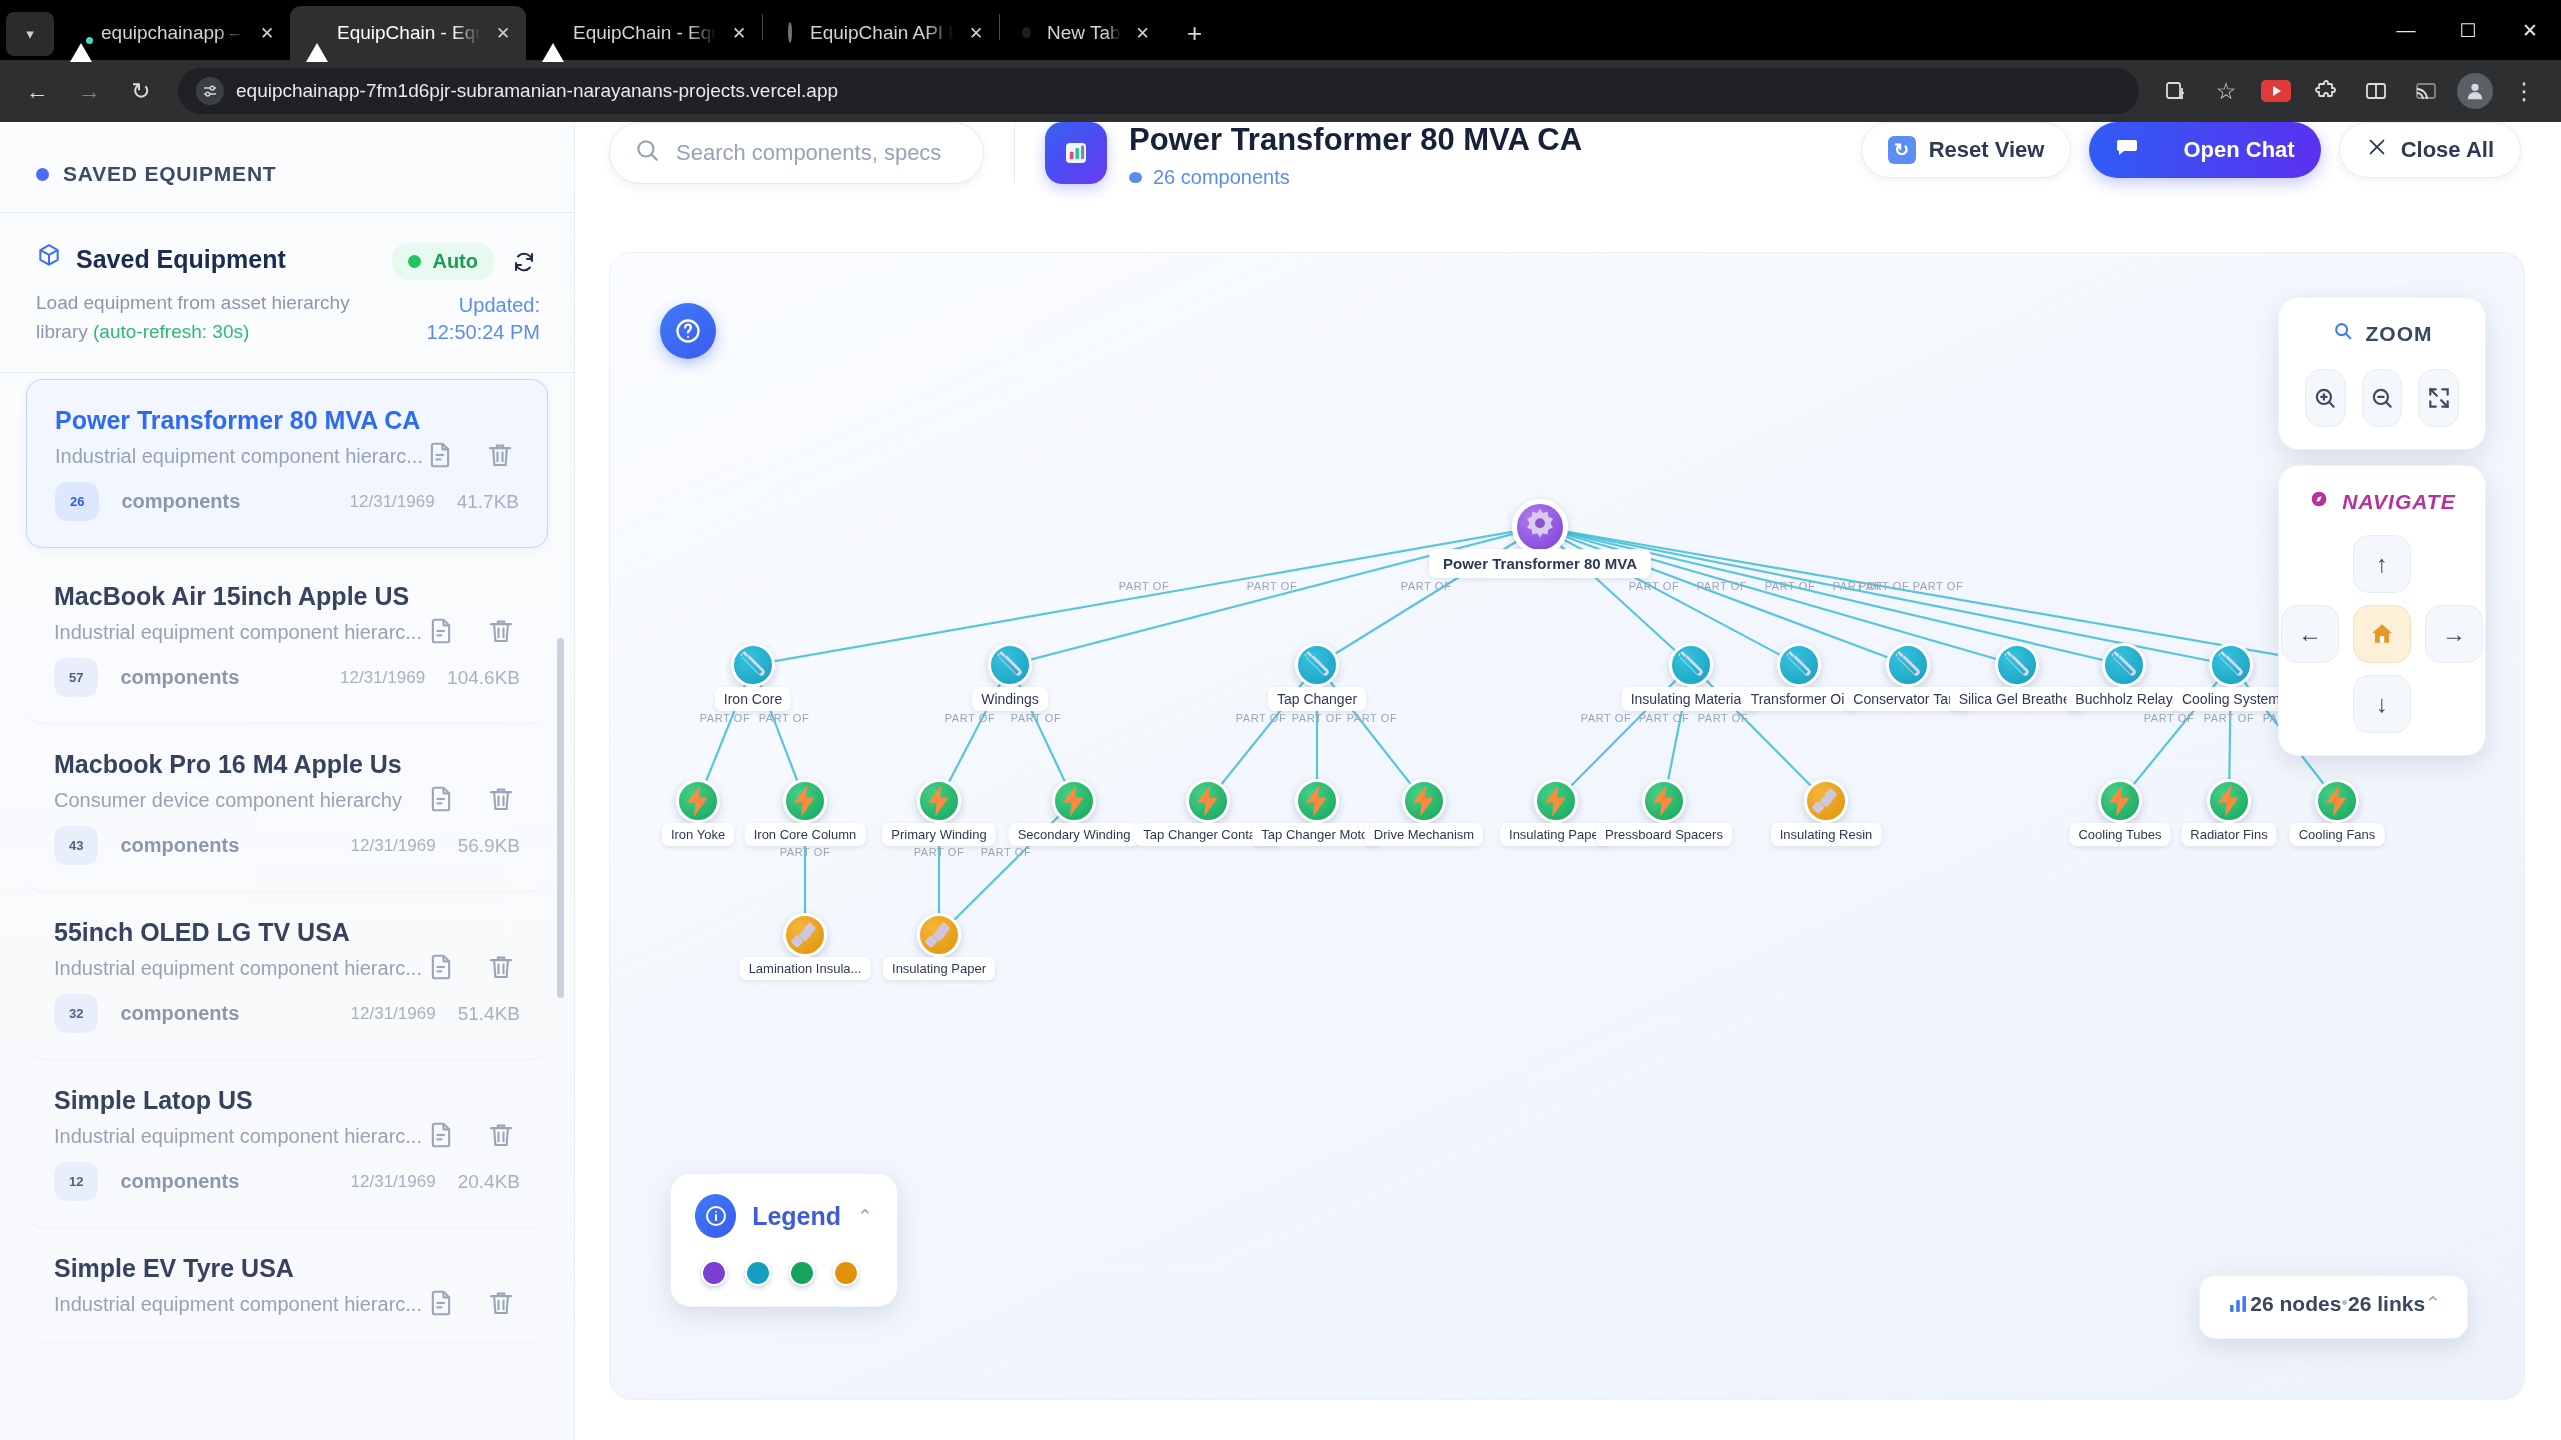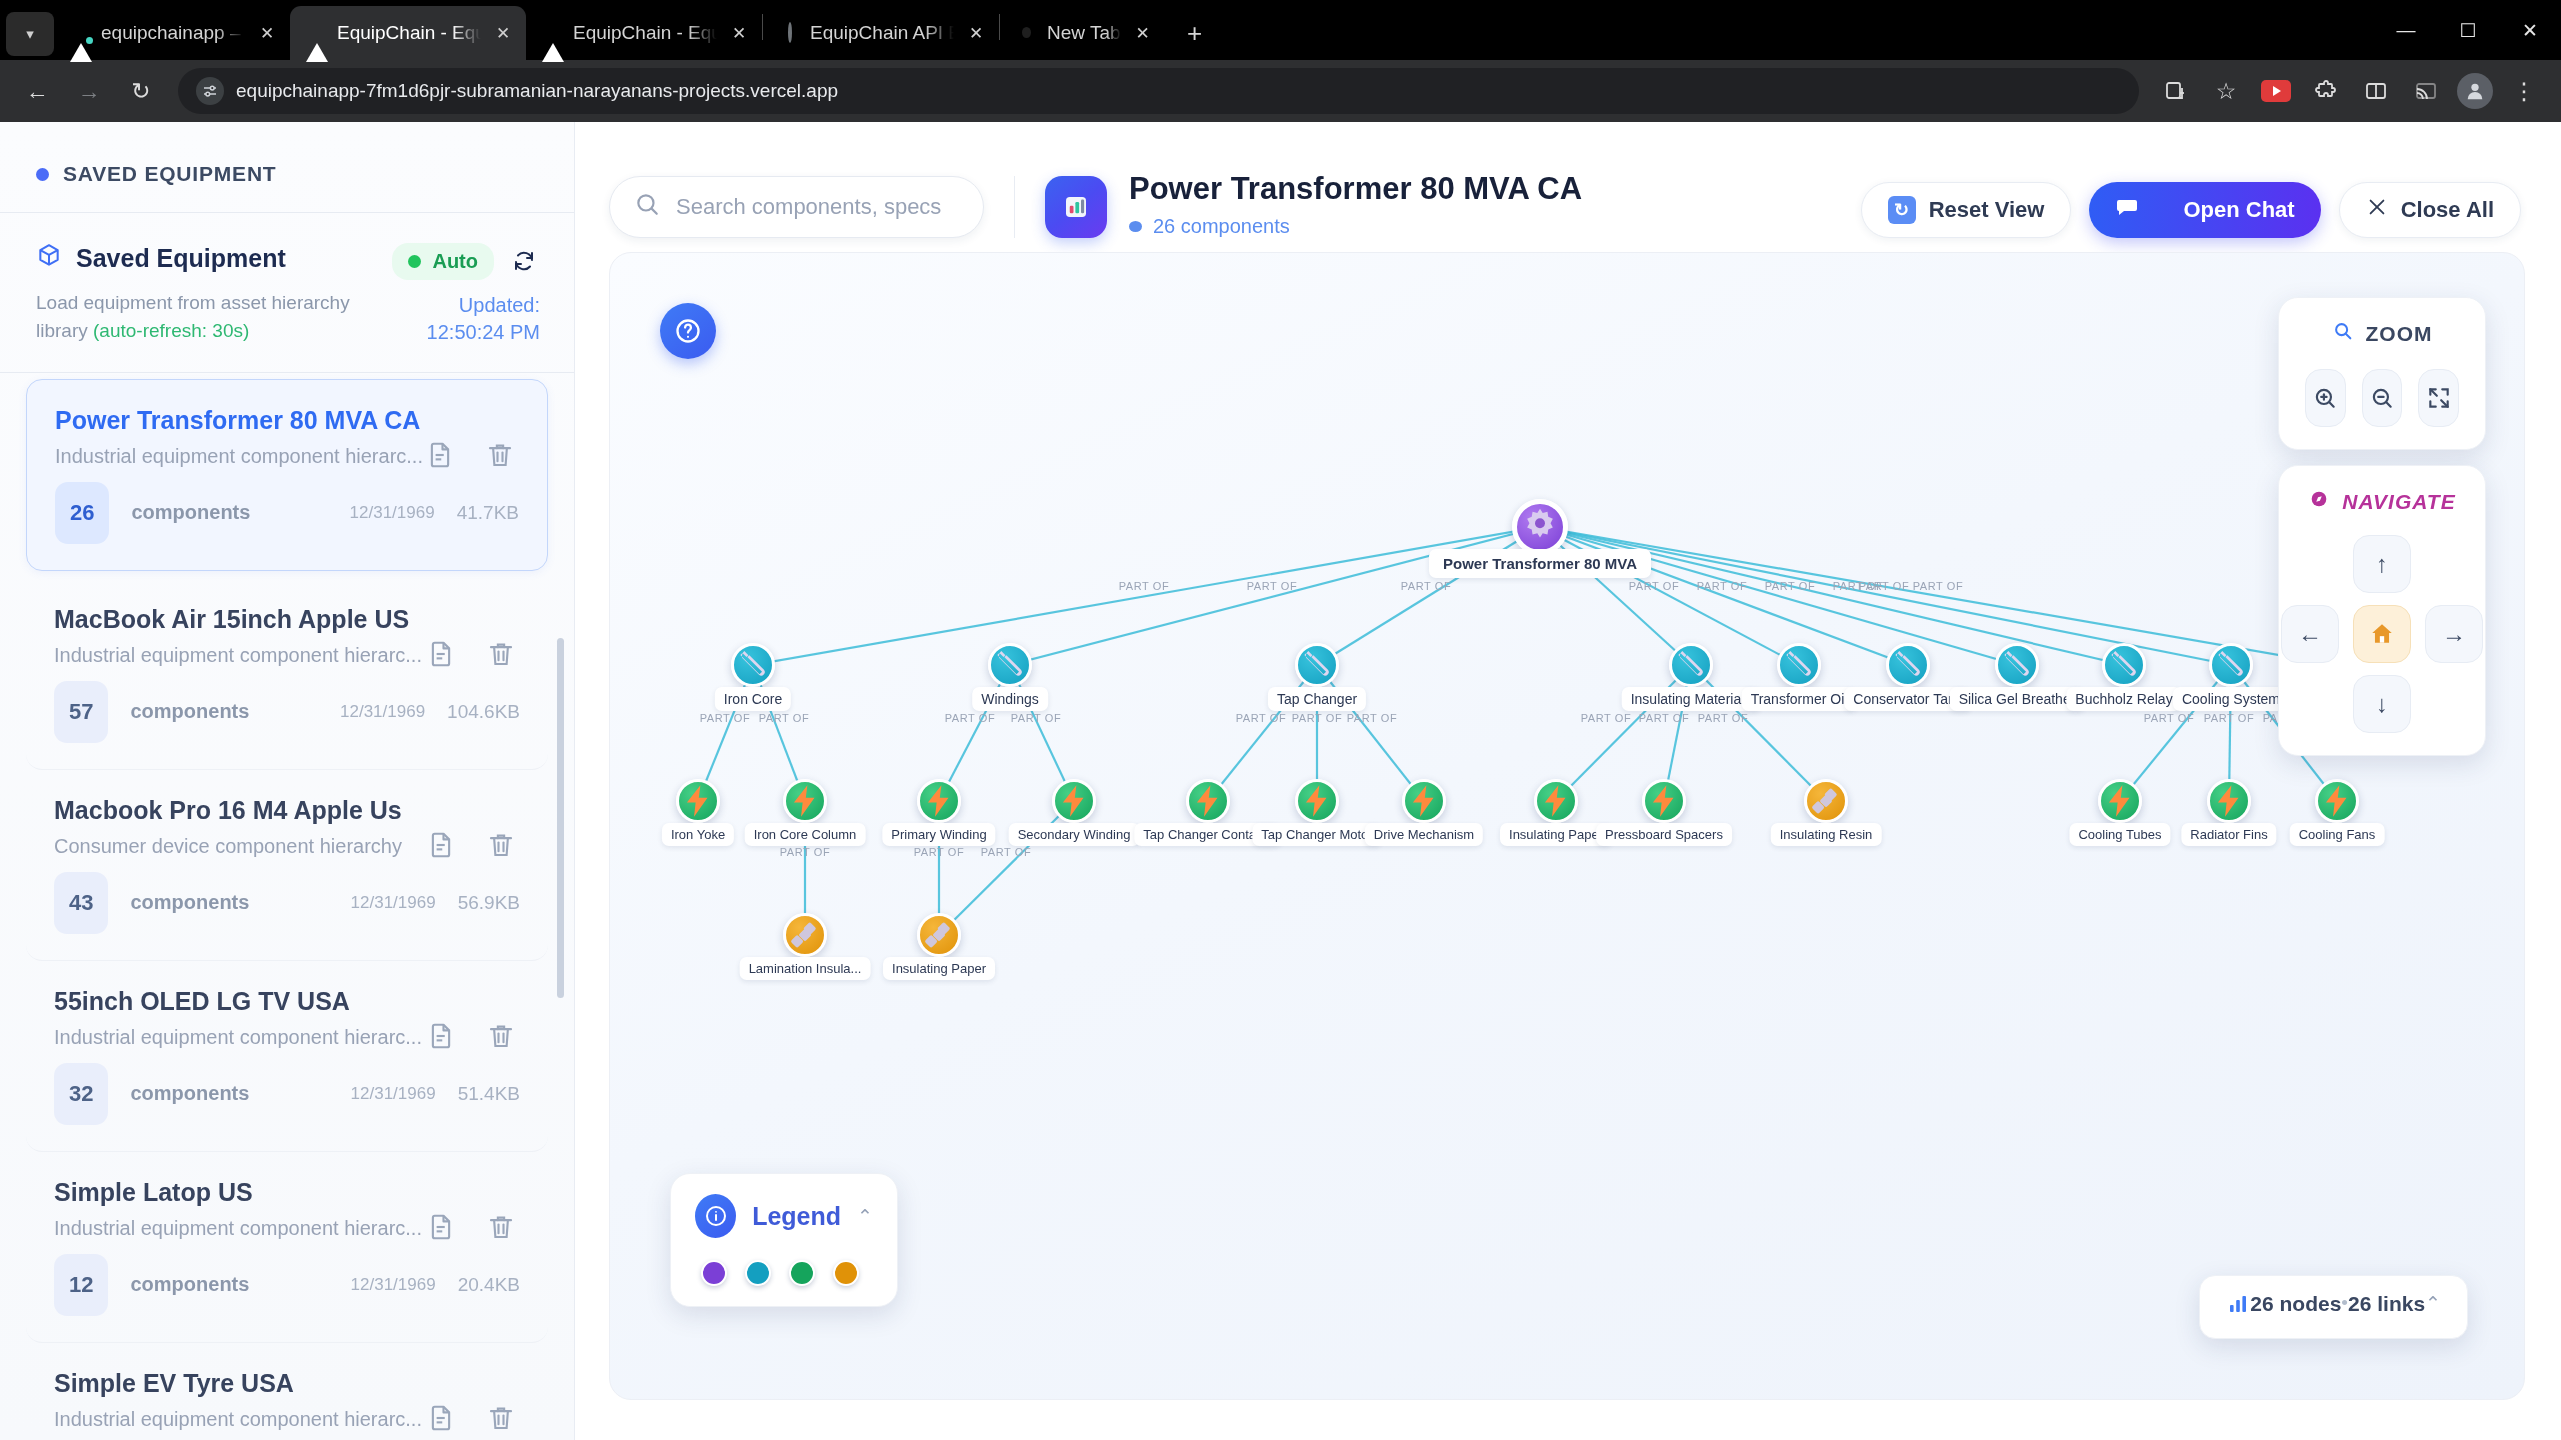--- a/index.html
+++ b/index.html
@@ -128,37 +128,37 @@
     position:relative; border-bottom:1px solid #eef1f6;
   }
   .eq-item.selected {
     background:#f2f6ff; border:1.5px solid #c3d6fb; margin-bottom:8px;
     box-shadow: 0 2px 8px rgba(80,120,230,.08);
   }
   .eq-name { font-size:25px; font-weight:700; color:#37435e; }
   .eq-item.selected .eq-name { color:#2f6bf2; }
   .eq-desc { font-size:20px; color:#98a2b5; margin-top:10px; }
   .eq-meta { display:flex; align-items:center; gap:22px; margin-top:14px; }
-  .eq-badge { background:#e9eefb; color:#4d6287; font-size:22px; font-weight:700;
-    border-radius:13px; padding:18px 15px; }
+  .eq-badge { background:#e9eefb; color:#4d6287; font-size:13px; font-weight:700;
+    border-radius:13px; padding:12px 15px; }
   .eq-item.selected .eq-badge { background:#dde8ff; color:#2f5fd0; }
   .eq-comp { font-size:20px; font-weight:700; color:#8b97ab; }
   .eq-date { font-size:17px; color:#a7b1c2; margin-left:auto; margin-right:0; }
   .eq-size { font-size:19px; color:#a7b1c2; }
   .eq-actions { position:absolute; right:30px; top:58px; display:flex; gap:26px; }
   .eq-act { width:34px;height:34px; color:#9aa6ba; cursor:pointer; display:flex;align-items:center;justify-content:center;}
   .sb-scroll {
     position:absolute; right:10px; top:516px; width:7px; height:360px; border-radius:4px;
     background:#c9d1de;
   }
 
   
   .main { flex:1 1 auto; display:flex; flex-direction:column; background:#ffffff; position:relative; }
   .main-header {
-    height: 116px; flex: 0 0 116px; display:flex; align-items:flex-end; gap:0; padding: 0 40px 0 34px;
+    height: 116px; flex: 0 0 116px; display:flex; align-items:flex-start; gap:0; padding: 0 40px 0 34px;
     background:#ffffff;
   }
   .searchbox {
     width: 375px; height: 62px; border-radius: 31px; background:#ffffff;
     border:1px solid #e6eaf1; box-shadow: 0 3px 10px rgba(30,50,90,.07);
     display:flex; align-items:center; gap:16px; padding: 0 24px; color:#98a2b5; font-size:22px;
   }
   .hdr-sep { width:1px; height:62px; background:#e8ecf3; margin: 0 30px; }
   .eq-icon-box {
     width: 62px; height:62px; border-radius:17px; flex:0 0 62px; margin-right:22px;

